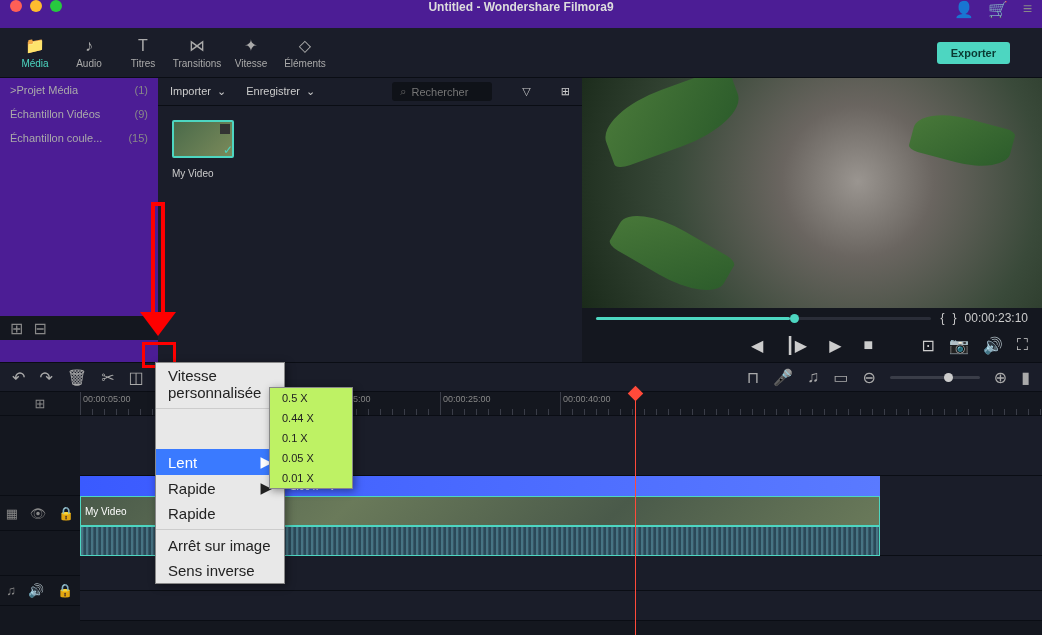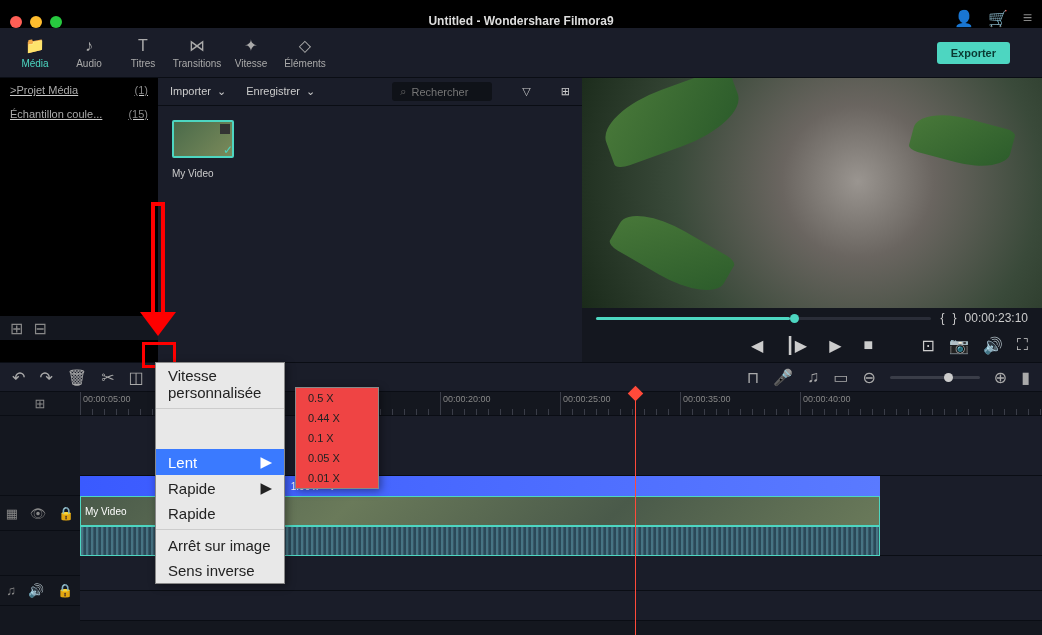--- a/index.html
+++ b/index.html
@@ -1,29 +1,29 @@
 <!DOCTYPE html>
 <html><head>
 <meta charset="utf-8">
 <style>
 * { margin: 0; padding: 0; box-sizing: border-box; font-family: -apple-system, "Segoe UI", sans-serif; }
 body { background: #1a1d29; color: #ccc; width: 1042px; height: 635px; overflow: hidden; position: relative; }
-.titlebar { height: 28px; background: #000000; display: flex; align-items: flex-end; padding: 0 10px; position: relative; }
+.titlebar { height: 28px; background: #4c1d95; display: flex; align-items: flex-start; padding: 0 10px; position: relative; }
 .traffic-lights { display: flex; gap: 8px; }
 .tl { width: 12px; height: 12px; border-radius: 50%; }
 .tl.red { background: #ff5f56; } .tl.yellow { background: #ffbd2e; } .tl.green { background: #27c93f; }
 .title-text { position: absolute; left: 50%; transform: translateX(-50%); font-size: 12px; color: #ddd; font-weight: 600; }
 .titlebar-right { margin-left: auto; display: flex; gap: 14px; color: #888; }
 .tabbar { height: 50px; background: #1a1d29; display: flex; align-items: center; padding: 0 8px; gap: 0; border-bottom: 1px solid #0a0d14; }
 .tab { display: flex; flex-direction: column; align-items: center; justify-content: center; width: 54px; height: 50px; font-size: 10px; color: #aaa; gap: 3px; cursor: pointer; }
 .tab.active { color: #4dd6c1; }
 .tab .ticon { font-size: 16px; }
 .export-btn { margin-left: auto; margin-right: 24px; background: #4dd6c1; color: #0a3a33; border: none; border-radius: 3px; padding: 5px 14px; font-size: 11px; font-weight: 600; cursor: pointer; }
 .panels { display: flex; height: 284px; }
-.sidebar { width: 158px; background: #000000; text-decoration: underline; }
+.sidebar { width: 158px; background: #4c1d95; }
 .sb-item { display: flex; justify-content: space-between; padding: 6px 10px; font-size: 11px; color: #aaa; cursor: pointer; }
 .sb-item .count { color: #888; }
 .media-panel { flex: 1; background: #1a1d29; display: flex; flex-direction: column; position: relative; }
 .media-toolbar { height: 28px; display: flex; align-items: center; padding: 0 12px; gap: 20px; font-size: 11px; border-bottom: 1px solid #0a0d14; }
 .mt-item { display: flex; align-items: flex-start; gap: 6px; cursor: pointer; }
 .search-box { margin-left: auto; background: #0f1218; border-radius: 3px; padding: 3px 8px; width: 100px; font-size: 11px; color: #666; display: flex; align-items: center; gap: 5px; }
 .search-box input { background: transparent; border: none; outline: none; color: #ccc; width: 70px; font-size: 11px; }
 .media-grid { padding: 14px; }
 .thumb { width: 62px; }
 .thumb-img { width: 62px; height: 38px; background: linear-gradient(135deg,#4a6a4a,#7a8a5a); border: 2px solid #4dd6c1; border-radius: 2px; position: relative; }
@@ -62,21 +62,21 @@
 .track-area { position: relative; }
 .track { height: 30px; border-bottom: 1px solid #0a0d14; background: #1a1d29; position: relative; }
 .clip-header { position: absolute; left: 0; width: 800px; height: 20px; background: linear-gradient(90deg,#3a5aff,#5a7aff); top: 0; display: flex; align-items: center; padding: 0 8px; font-size: 10px; color: #fff; gap: 200px; }
 .clip-body { position: absolute; left: 0; width: 800px; top: 20px; height: 30px; background: linear-gradient(135deg,#4a5a4a,#6a7a5a,#4a5a4a,#6a7a5a); border: 1px solid #4dd6c1; display: flex; align-items: center; padding-left: 4px; font-size: 10px; color: #fff; }
 .clip-audio { position: absolute; left: 0; width: 800px; top: 50px; height: 30px; background: #2a3d4a; border: 1px solid #4dd6c1; overflow: hidden; }
 .wave { position: absolute; inset: 0; background-image: repeating-linear-gradient(90deg, #4a7a8a 0 2px, #3a5a6a 2px 3px, #2a4a5a 3px 5px); opacity: 0.9; }
 .ctx-menu { position: absolute; left: 155px; top: 362px; background: #e8e8e8; border: 1px solid #888; box-shadow: 2px 2px 8px rgba(0,0,0,0.4); font-size: 15px; z-index: 20; width: 130px; }
 .ctx-item { padding: 4px 12px; color: #222; display: flex; justify-content: space-between; align-items: center; cursor: pointer; }
 .ctx-item.hl { background: #3a7aff; color: #fff; margin-top: 40px; }
 .ctx-sep { border-top: 1px solid #ccc; margin: 3px 0; }
-.sub-menu { position: absolute; left: 295px; top: 387px; background: #ef4444; border: 1px solid #888; box-shadow: 2px 2px 8px rgba(0,0,0,0.4); font-size: 11px; z-index: 21; width: 84px; }
+.sub-menu { position: absolute; left: 269px; top: 387px; background: #bef264; border: 1px solid #888; box-shadow: 2px 2px 8px rgba(0,0,0,0.4); font-size: 11px; z-index: 21; width: 84px; }
 .red-arrow { position: absolute; left: 142px; top: 202px; width: 32px; height: 146px; z-index: 15; }
 .red-arrow .shaft { position: absolute; left: 9px; top: 0; width: 14px; height: 110px; border: 4px solid #ff0000; border-bottom: none; }
 .red-arrow .head { position: absolute; top: 110px; left: -2px; width: 0; height: 0; border-left: 18px solid transparent; border-right: 18px solid transparent; border-top: 24px solid #ff0000; }
 .red-box { position: absolute; left: 142px; top: 342px; width: 34px; height: 26px; border: 3px solid #ff0000; z-index: 14; }
 .ptr { cursor: pointer; }
 </style>
 </head>
 <body>
 
 <div class="titlebar">
@@ -119,20 +119,24 @@
     <span>Éléments</span>
   </div>
   <button class="export-btn">Exporter</button>
 </div>
 
 <div class="panels">
   <div class="sidebar">
     <div class="sb-item ptr">
       <span>&gt;Projet Média</span>
       <span class="count">(1)</span>
+    </div>
+    <div class="sb-item ptr">
+      <span>Échantillon Vidéos</span>
+      <span class="count">(9)</span>
     </div>
     <div class="sb-item ptr">
       <span>Échantillon coule...</span>
       <span class="count">(15)</span>
     </div>
     <div class="folder-btns" style="position:absolute; top:316px; width:158px;">
       <span class="ptr">⊞</span>
       <span class="ptr">⊟</span>
     </div>
   </div>
@@ -240,23 +244,21 @@
       <span class="ptr">♫</span>
       <span class="ptr">🔊</span>
       <span class="ptr">🔒</span>
     </div>
   </div>
   <div class="tl-body">
     <div class="ruler">
       <div class="ruler-tick">00:00:05:00</div>
       <div class="ruler-tick">00:00:10:00</div>
       <div class="ruler-tick">00:00:15:00</div>
-      <div class="ruler-tick">00:00:20:00</div>
       <div class="ruler-tick">00:00:25:00</div>
-      <div class="ruler-tick">00:00:35:00</div>
       <div class="ruler-tick">00:00:40:00</div>
       <div class="ruler-sub"></div>
     </div>
     <div class="track-area">
       <div class="track" style="height:60px;"></div>
       <div class="track" style="height:80px; position:relative;">
         <div class="clip-header ptr">
           <span style="visibility:hidden">.</span>
           <span>1.00 x</span>
           <span style="margin-left:-190px">⌄</span>

